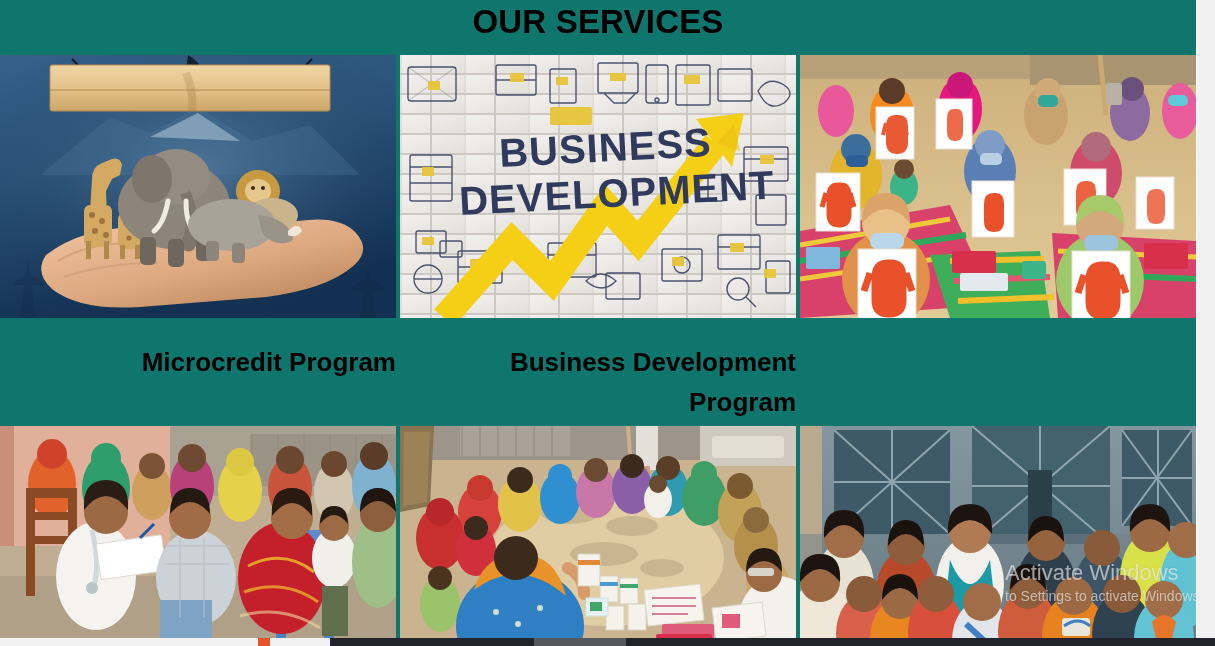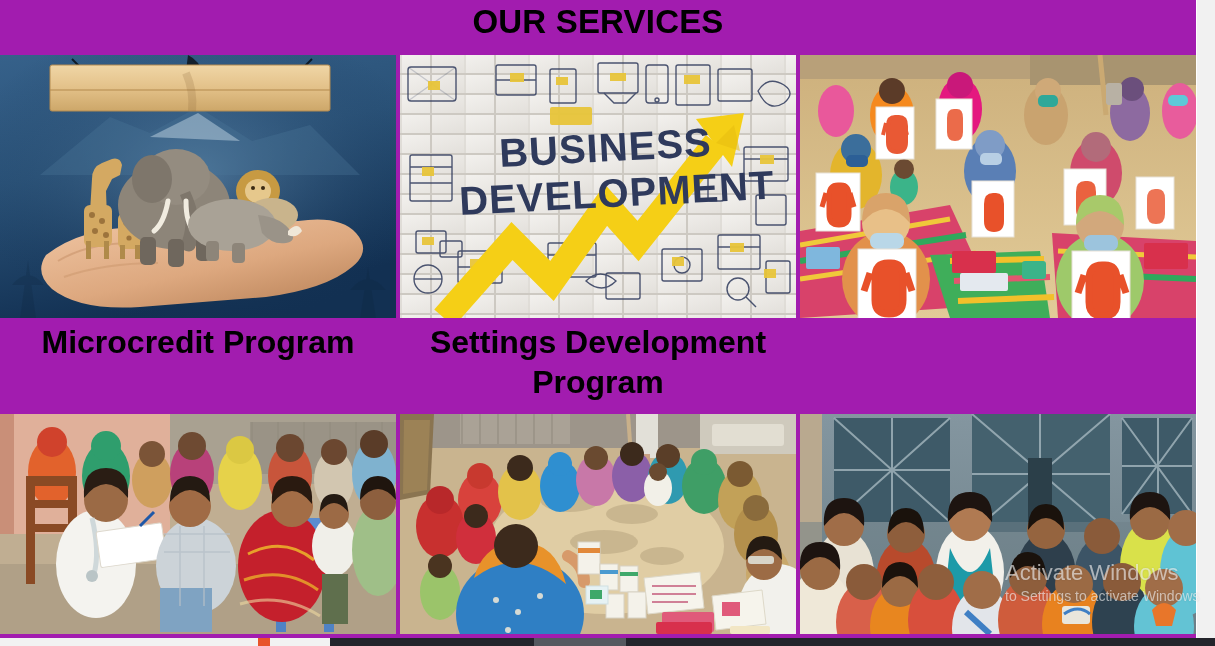--- a/index.html
+++ b/index.html
@@ -7,21 +7,21 @@
   html, body {
     margin: 0; padding: 0;
     width: 1215px; height: 646px;
     overflow: hidden;
     background: #ffffff;
     font-family: "Liberation Sans", sans-serif;
   }
   #page {
     position: relative;
     width: 1215px; height: 646px;
-    background: #a21caf;
+    background: #0f766e;
     overflow: hidden;
   }
 
   
   .page-title {
     position: absolute;
     top: 0; left: 0;
     width: 1196px;
     text-align: center;
     font-size: 33px;
@@ -47,26 +47,26 @@
   .card .thumb {
     width: 396px;
     height: 263px;
     overflow: hidden;
     position: relative;
     background: #cfcfcf;
   }
   .card .thumb svg { display: block; width: 396px; height: 263px; }
   .card .caption {
     width: 396px;
-    text-align: center;
-    font-size: 32px;
+    text-align: right;
+    font-size: 26px;
     font-weight: bold;
     color: #000000;
     line-height: 40px;
-    padding-top: 4px;
+    padding-top: 24px;
     min-height: 92px;
   }
   .row-2 { margin-top: 4px; }
   .row-2 .thumb { height: 220px; }
   .row-2 .thumb svg { height: 220px; }
 
   
   .scroll-gutter {
     position: absolute;
     top: 0; right: 0;
@@ -290,21 +290,21 @@
             </g>
 
             <path d="M44 263 L112 186 L152 226 L206 150 L238 186 L316 88" stroke="#f5cf16" stroke-width="26" fill="none" stroke-linejoin="miter" stroke-linecap="butt"></path>
             <path d="M296 64 L344 58 L332 112 Z" fill="#f5cf16"></path>
             <path d="M316 88 L334 70 L340 96 Z" fill="#e5bd10" opacity="0.55"></path>
 
             <text x="100" y="112" font-family="'Liberation Sans', sans-serif" font-size="40" font-weight="bold" fill="#2f3a5c" transform="rotate(-3 100 112)" letter-spacing="1">BUSINESS</text>
             <text x="60" y="160" font-family="'Liberation Sans', sans-serif" font-size="40" font-weight="bold" fill="#2f3a5c" transform="rotate(-3 60 160)" letter-spacing="1">DEVELOPMENT</text>
           </svg>
         </div>
-        <div class="caption">Settings Development Program</div>
+        <div class="caption">Business Development Program</div>
       </div>
 
       <div class="card">
         <div class="thumb">
           <svg viewBox="0 0 396 263" preserveAspectRatio="none" aria-hidden="true">
             <defs>
               <linearGradient id="groundg" x1="0" y1="0" x2="0" y2="1">
                 <stop offset="0%" stop-color="#cdb07c"></stop>
                 <stop offset="100%" stop-color="#e2cb98"></stop>
               </linearGradient>

